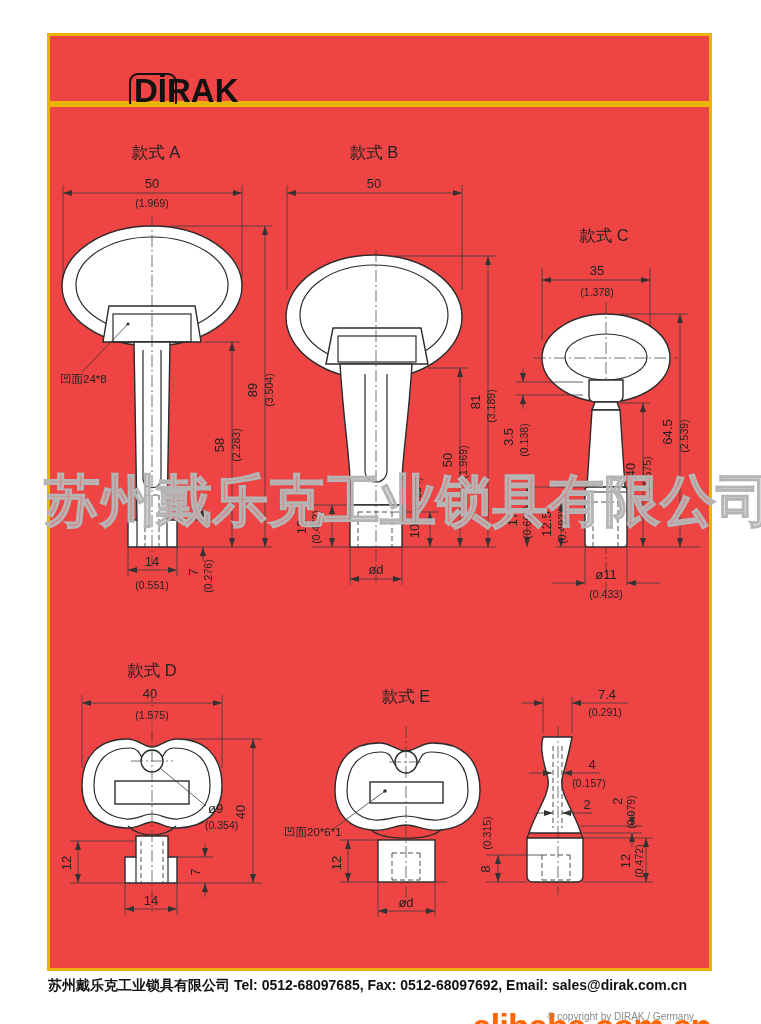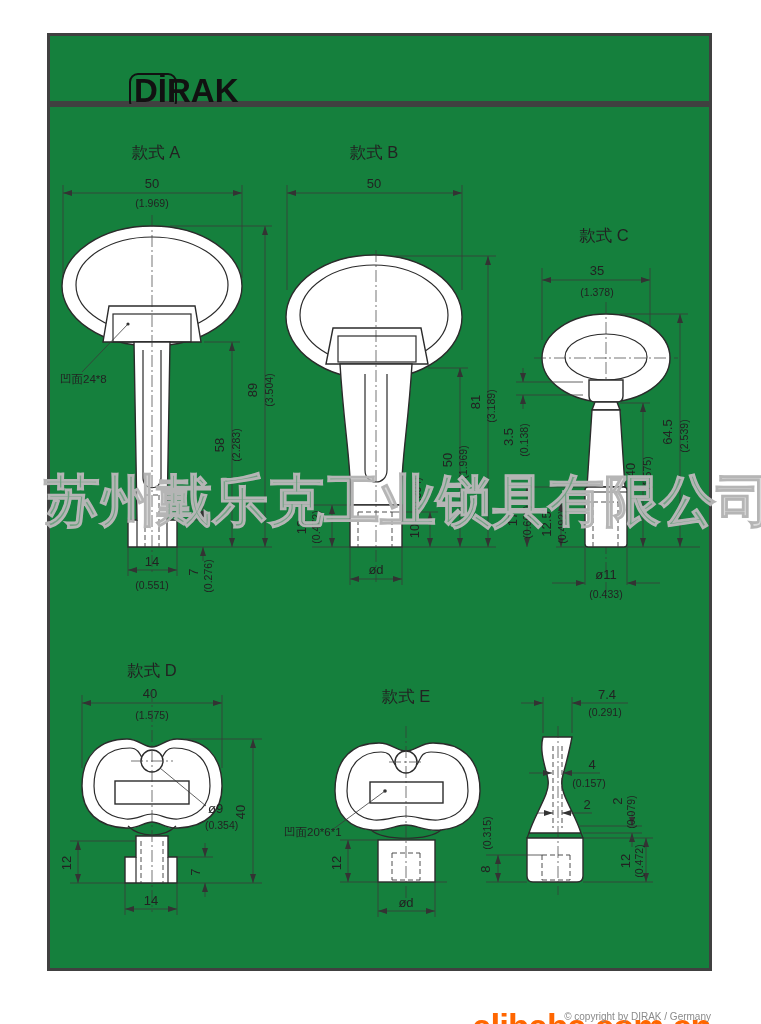--- a/index.html
+++ b/index.html
@@ -1,33 +1,33 @@
 <!DOCTYPE html>
 <html><head>
 <meta charset="utf-8">
 <style>
   html,body{margin:0;padding:0;background:#fff;}
   .page{position:relative;width:761px;height:1024px;background:#fff;overflow:hidden;
         font-family:"Liberation Sans",sans-serif;color:#1a1a1a;}
-  .box{position:absolute;border:3px solid #404040;background:#15803d;box-sizing:border-box;padding-left:27px;}
+  .box{position:absolute;border:3px solid #eab308;background:#ef4444;box-sizing:border-box;padding-left:27px;}
   .header-box{left:47px;top:33px;width:665px;height:71px;}
   .main-box{left:47px;top:104px;width:665px;height:867px;}
   .brand{position:absolute;left:84px;top:36px;font-size:33px;font-weight:bold;letter-spacing:0px;color:#111;}
   .brand-frame{position:absolute;left:79px;top:37px;width:44px;height:34px;border:2.5px solid #111;border-radius:9px;}
   .webbar{position:absolute;left:86px;top:73px;width:102px;height:14px;background:#111;color:#fff;
           font-size:11px;font-weight:bold;text-align:center;line-height:14px;}
   .tagline{position:absolute;left:55px;top:86px;font-size:14px;font-weight:bold;font-style:italic;color:#111;}
   .tagline-underline{position:absolute;left:55px;top:101px;width:36px;height:2.5px;background:#111;}
   .drawing-svg{position:absolute;left:0;top:0;}
   .watermark{position:absolute;left:44px;top:464px;width:672px;font-size:56px;font-weight:bold;
              white-space:nowrap;color:rgba(190,190,190,0.55);-webkit-text-stroke:1px #b5b5b5;
              letter-spacing:0px;pointer-events:none;z-index:5;font-family:Liberation Serif, serif;}
   .footer-contact{position:absolute;left:48px;top:977px;font-size:14px;font-weight:bold;color:#111;white-space:nowrap;}
   .footer-alibaba{position:absolute;right:50px;top:983px;font-size:35px;font-weight:bold;letter-spacing:-1px;margin-top:24px;}
-  .footer-copy{position:absolute;right:50px;top:1011px;font-size:10px;color:#8a8a8a;}
+  .footer-copy{position:absolute;right:67px;top:1011px;font-size:10px;color:#8a8a8a;}
   
   .ol{fill:#fff;stroke:#2b2b2b;stroke-width:1.4;}
   .ol2{fill:none;stroke:#2b2b2b;stroke-width:1.2;}
   .dim{stroke:#3a3a3a;stroke-width:0.8;fill:none;}
   .cl{stroke:#3a3a3a;stroke-width:0.7;stroke-dasharray:12 3 2 3;fill:none;}
   .hid{stroke:#3a3a3a;stroke-width:0.9;stroke-dasharray:5 3;fill:none;}
   text.d{font-family:"Liberation Sans",sans-serif;font-size:13px;fill:#222;}
   text.i{font-family:"Liberation Sans",sans-serif;font-size:10.5px;fill:#222;}
   text.t{font-family:"Liberation Sans",sans-serif;font-size:16.5px;fill:#222;}
   text.n{font-family:"Liberation Sans",sans-serif;font-size:11.5px;fill:#222;}
@@ -287,16 +287,17 @@
       <line class="dim" x1="542" y1="855" x2="486" y2="855"></line>
         <line class="dim" x1="527" y1="882" x2="486" y2="882"></line>
       <line class="dim" x1="498" y1="855" x2="498" y2="882" marker-start="url(#ar)" marker-end="url(#ar)"></line>
       <text class="d" x="490" y="869" text-anchor="middle" transform="rotate(-90 490 869)">8</text>
       <text class="i" x="491" y="833" text-anchor="middle" transform="rotate(-90 491 833)">(0.315)</text>
     </g>
   </svg>
 
   <div class="watermark">苏州戴乐克工业锁具有限公司</div>
 
+  <div class="footer-contact">苏州戴乐克工业锁具有限公司  Tel: 0512-68097685, Fax: 0512-68097692, Email: sales@dirak.com.cn</div>
   <div class="footer-alibaba" style="color: rgb(255, 102, 0);">alibaba.com.cn</div>
   <div class="footer-copy" style="color: rgb(138, 138, 138);">© copyright by DIRAK / Germany</div>
 
 </div>
 
 </body></html>

